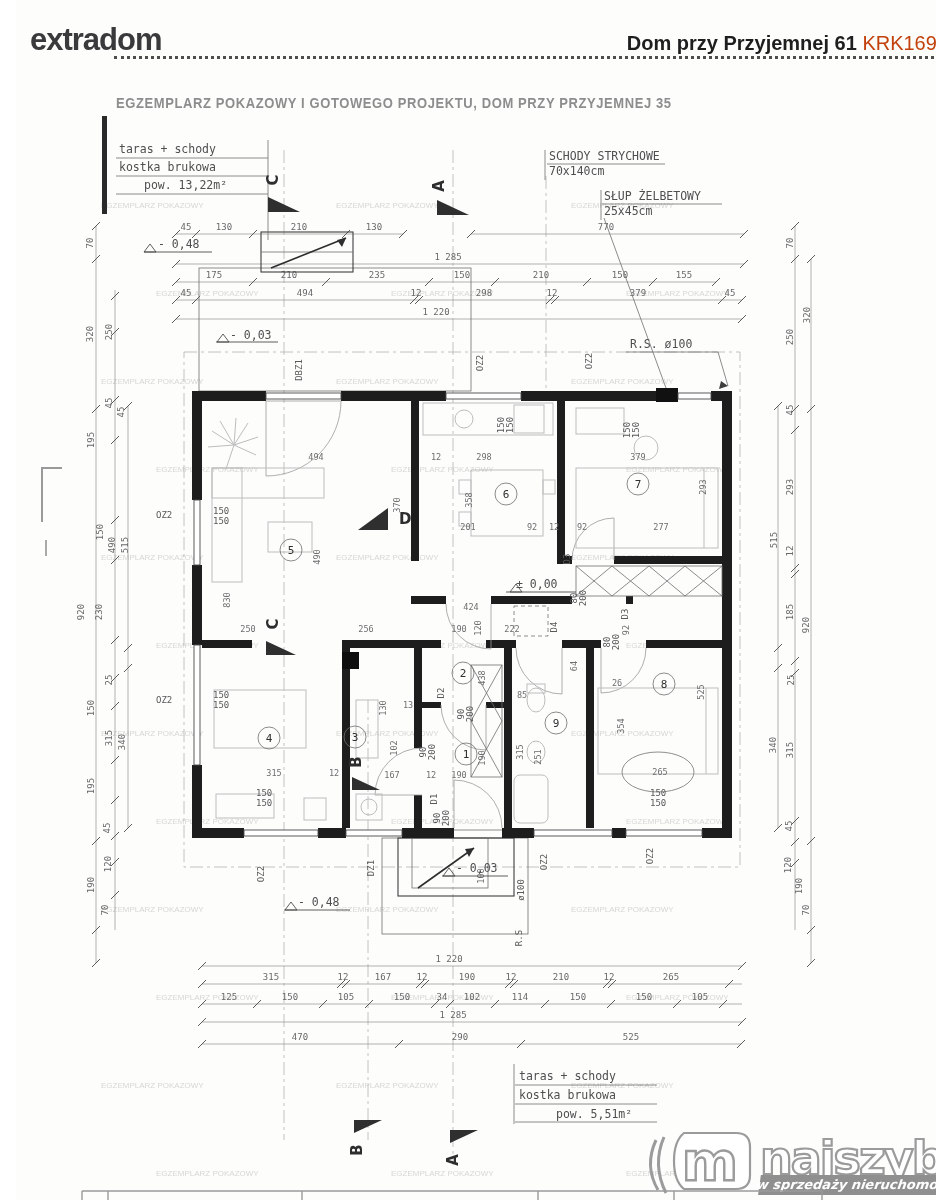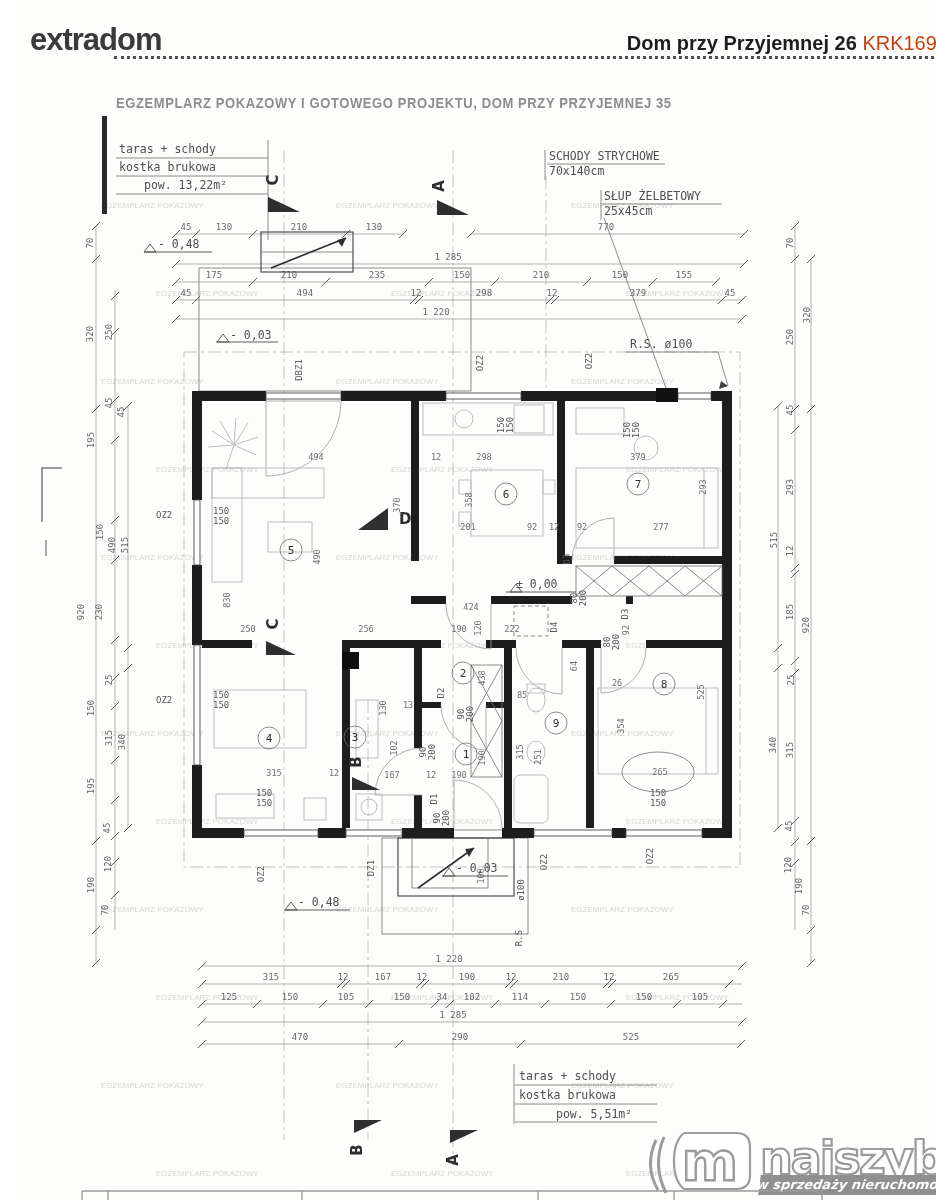--- a/index.html
+++ b/index.html
@@ -36,21 +36,21 @@
   .logo-outline{fill:#fff;stroke:#9b9b9b;stroke-width:2.2;}
   .tbl{stroke:#9a9a9a;stroke-width:1.4;fill:none;}
 </style>
 </head>
 <body>
 
 <div id="page">
 
   <div id="brand">extradom</div>
   <div id="dotline"></div>
-  <div id="title-wrap"><span class="t">Dom przy Przyjemnej 26</span><span class="c">&nbsp;</span><span class="c">KRK1692</span></div>
+  <div id="title-wrap"><span class="t">Dom przy Przyjemnej 61</span><span class="c">&nbsp;</span><span class="c">KRK1692</span></div>
   <div id="stamp">EGZEMPLARZ POKAZOWY I GOTOWEGO PROJEKTU, DOM PRZY PRZYJEMNEJ 35</div>
 
   <svg width="936" height="1200" viewBox="0 0 936 1200">
 
     <g id="wm-layer">
         <text x="85" y="208" class="wm">EGZEMPLARZ POKAZOWY</text>
         <text x="320" y="208" class="wm">EGZEMPLARZ POKAZOWY</text>
         <text x="555" y="208" class="wm">EGZEMPLARZ POKAZOWY</text>
         <text x="140" y="296" class="wm">EGZEMPLARZ POKAZOWY</text>
         <text x="375" y="296" class="wm">EGZEMPLARZ POKAZOWY</text>

